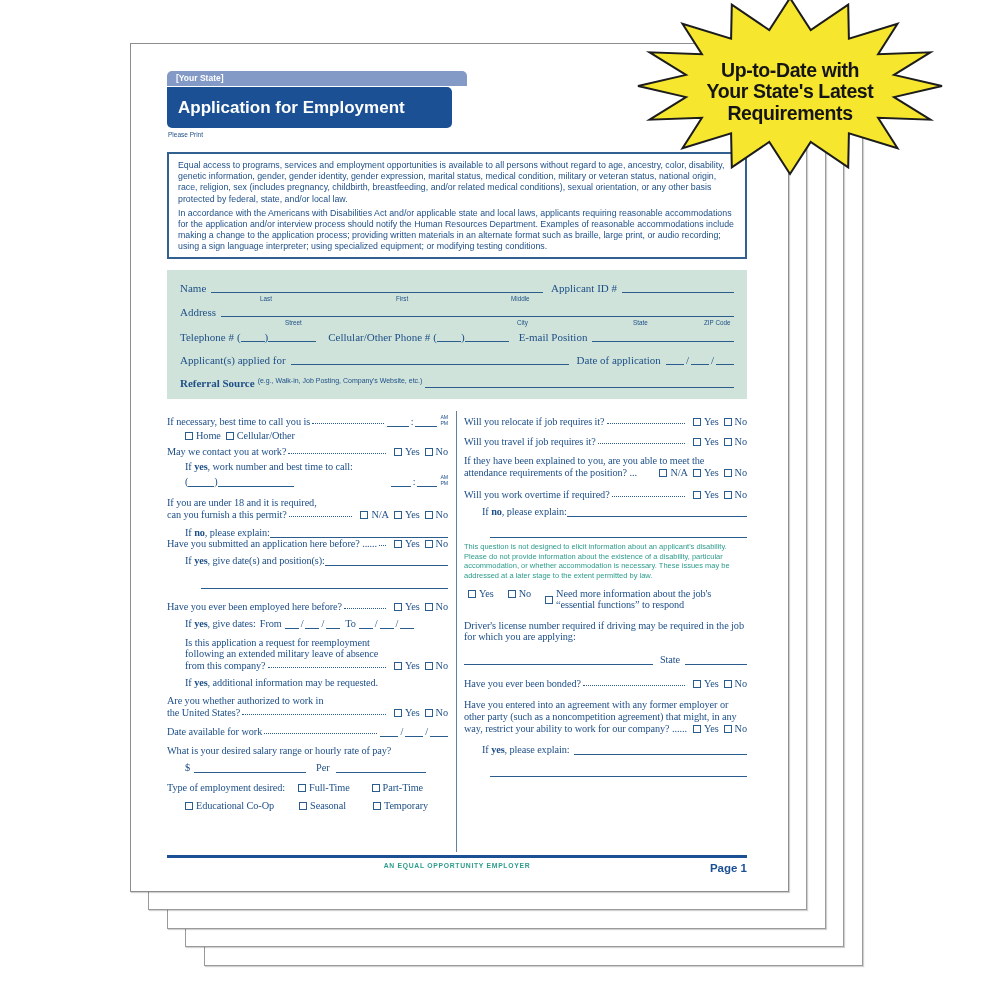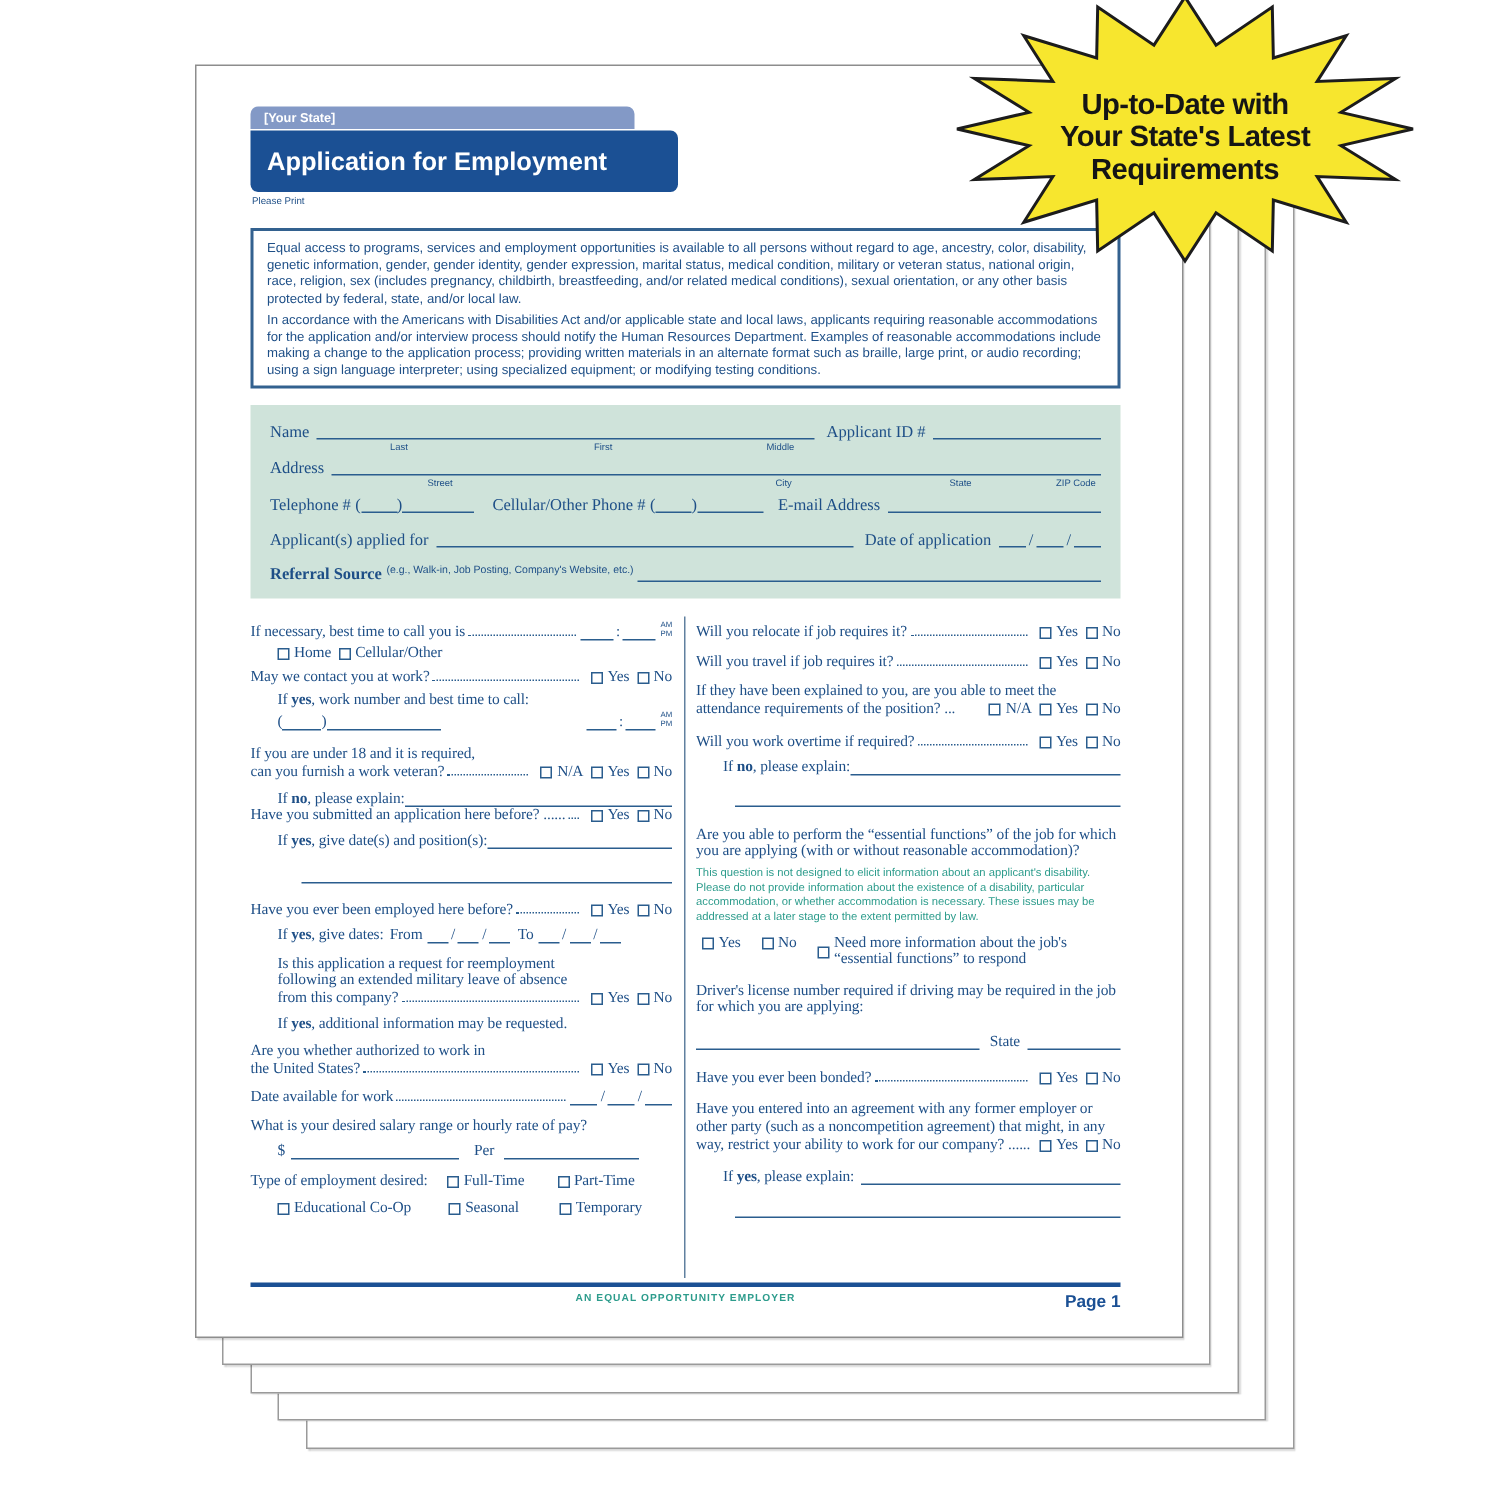--- a/index.html
+++ b/index.html
@@ -6,21 +6,21 @@
   html,body{width:1000px;height:1000px;background:#ffffff}
   body{font-family:"Liberation Serif",serif;color:#1e4f87}
   .scene{position:relative;width:1000px;height:1000px;overflow:hidden;background:#fff}
 
   
   .page{position:absolute;width:659px;height:849px;background:#fff;border:1px solid #9a9a9a;box-shadow:1px 1px 1px rgba(0,0,0,.18)}
   .p5{left:204px;top:117px}.p4{left:185px;top:98px}.p3{left:167px;top:80px}.p2{left:148px;top:61px}
   .front{left:130px;top:43px;border-color:#8d8d8d}
 
   
-  .statebar{position:absolute;left:36px;top:27px;width:256px;height:15px;background:#8399c6;border-radius:5px 5px 0 0;color:#fff;font:bold 8.5px "Liberation Sans",sans-serif;line-height:15px;padding-left:9px}
+  .statebar{position:absolute;left:36px;top:27px;width:300px;height:15px;background:#8399c6;border-radius:5px 5px 0 0;color:#fff;font:bold 8.5px "Liberation Sans",sans-serif;line-height:15px;padding-left:9px}
   .titlebar{position:absolute;left:36px;top:43px;width:285px;height:41px;background:#1b5094;border-radius:0 5px 5px 5px;color:#fff;font:bold 17px "Liberation Sans",sans-serif;line-height:41px;padding-left:11px}
   .printnote{position:absolute;left:37px;top:87px;font:6.5px "Liberation Sans",sans-serif;color:#1e4f87}
 
   
   .notice{position:absolute;left:36px;top:108px;width:580px;height:107px;border:2px solid #33618f;padding:6px 9px;font-family:"Liberation Sans",sans-serif;font-size:8.8px;line-height:11.2px;color:#1e4f87}
   .notice p+p{margin-top:3px}
 
   
   .personal{position:absolute;left:36px;top:226px;width:580px;height:129px;background:#cfe3da;padding:12px 13px 0 13px;font-size:11px}
   .prow{display:flex;align-items:flex-start}
@@ -106,21 +106,21 @@
         <span class="lbl">Telephone #</span>
         <span class="lbl" style="margin-left:3px">(</span>
         <span class="u" style="width:24px"></span>
         <span class="lbl">)</span>
         <span class="u" style="width:48px"></span>
         <span class="lbl" style="margin-left:12px">Cellular/Other Phone #</span>
         <span class="lbl" style="margin-left:3px">(</span>
         <span class="u" style="width:24px"></span>
         <span class="lbl">)</span>
         <span class="u" style="width:44px"></span>
-        <span class="lbl" style="margin-left:10px">E-mail Address</span>
+        <span class="lbl" style="margin-left:10px">E-mail Position</span>
         <span class="u uf" style="margin-left:5px"></span>
       </div>
       <div class="prow" style="margin-top:11px">
         <span class="lbl">Applicant(s) applied for</span>
         <span class="u uf" style="margin-left:5px"></span>
         <span class="lbl" style="margin-left:8px">Date of application</span>
         <span class="u" style="width:18px;margin-left:5px"></span>
         <span class="sl">/</span>
         <span class="u" style="width:18px"></span>
         <span class="sl">/</span>
@@ -180,21 +180,21 @@
           <span class="u" style="width:20px"></span>
           <span class="colon">:</span>
           <span class="u" style="width:20px"></span>
           <span class="ampm">
               <span>AM</span>
               <span>PM</span>
             </span>
         </div>
         <div style="margin-top:10px">If you are under 18 and it is required,</div>
         <div class="qrow" style="margin-top:1px">
-          <span class="qtext">can you furnish a work veteran?</span>
+          <span class="qtext">can you furnish a this permit?</span>
           <span class="lead"></span>
           <span class="cb">
               <span class="box"></span>
               <span>N/A</span>
             </span>
           <span class="cb">
               <span class="box"></span>
               <span>Yes</span>
             </span>
           <span class="cb">
@@ -372,21 +372,20 @@
           <span class="cb">
               <span class="box"></span>
               <span>No</span>
             </span>
         </div>
         <div class="qrow ind" style="margin-top:6px">
           <span class="qtext"><span>If </span><b>no</b><span>, please explain:</span></span>
           <span class="u uf"></span>
         </div>
         <div class="uline" style="margin:10px 0 0 26px"></div>
-        <div class="wrap" style="margin-top:13px">Are you able to perform the “essential functions” of the job for which you are applying (with or without reasonable accommodation)?</div>
         <div class="gnote" style="margin-top:4px">This question is not designed to elicit information about an applicant's disability. Please do not provide information about the existence of a disability, particular accommodation, or whether accommodation is necessary. These issues may be addressed at a later stage to the extent permitted by law.</div>
         <div class="qrow" style="margin-top:8px;align-items:flex-start">
           <span class="cb" style="margin-left:4px">
               <span class="box"></span>
               <span>Yes</span>
             </span>
           <span class="cb" style="margin-left:14px">
               <span class="box"></span>
               <span>No</span>
             </span>

